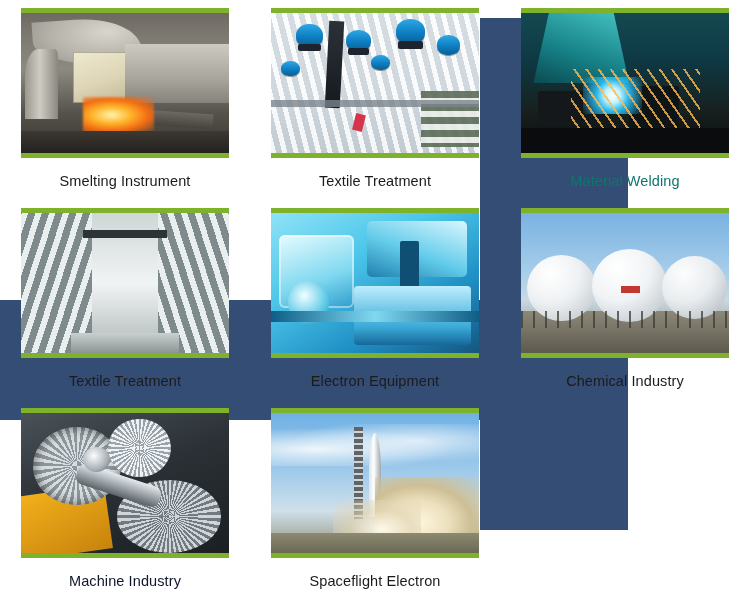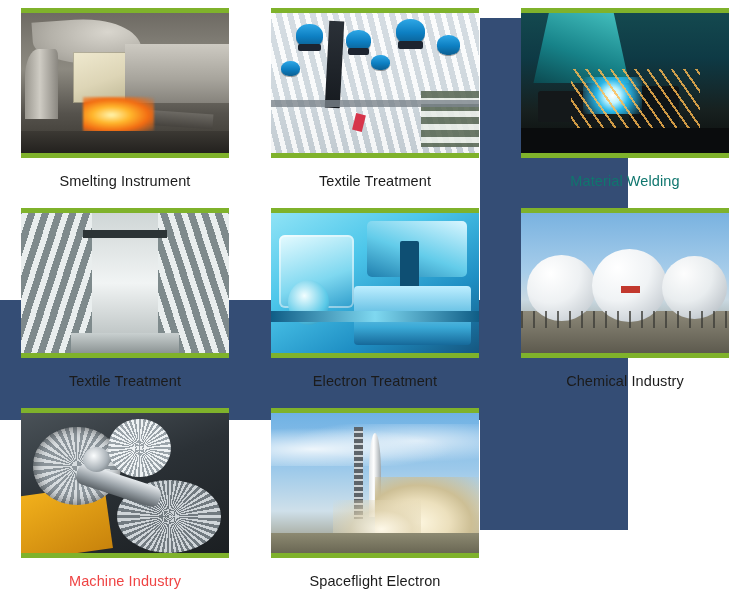--- a/index.html
+++ b/index.html
@@ -293,21 +293,21 @@
               <i class="b2"></i>
               <i class="b1"></i>
               <i class="dk"></i>
               <i class="b3"></i>
               <i class="circ"></i>
               <i class="rod"></i>
             </span>
         </div>
         <div class="bar" style="background: rgb(127, 178, 43);"></div>
       </div>
-      <div class="caption" style="color: rgb(27, 27, 27);">Electron Treatment</div>
+      <div class="caption" style="color: rgb(27, 27, 27);">Electron Equipment</div>
     </div>
 
     <div class="cell">
       <div class="card">
         <div class="bar" style="background: rgb(127, 178, 43);"></div>
         <div class="photo">
           <span class="ph p-chem">
               <i class="ground"></i>
               <i class="s1"></i>
               <i class="s2"></i>
@@ -329,21 +329,21 @@
               <i class="yel"></i>
               <i class="g3"></i>
               <i class="g1"></i>
               <i class="g2"></i>
               <i class="shaft"></i>
               <i class="hub"></i>
             </span>
         </div>
         <div class="bar" style="background: rgb(127, 178, 43);"></div>
       </div>
-      <div class="caption" style="color: #ef4444;">Machine Industry</div>
+      <div class="caption" style="color: #0f172a;">Machine Industry</div>
     </div>
 
     <div class="cell">
       <div class="card">
         <div class="bar" style="background: rgb(127, 178, 43);"></div>
         <div class="photo">
           <span class="ph p-space">
               <i class="cloud"></i>
               <i class="tower"></i>
               <i class="rocket"></i>

